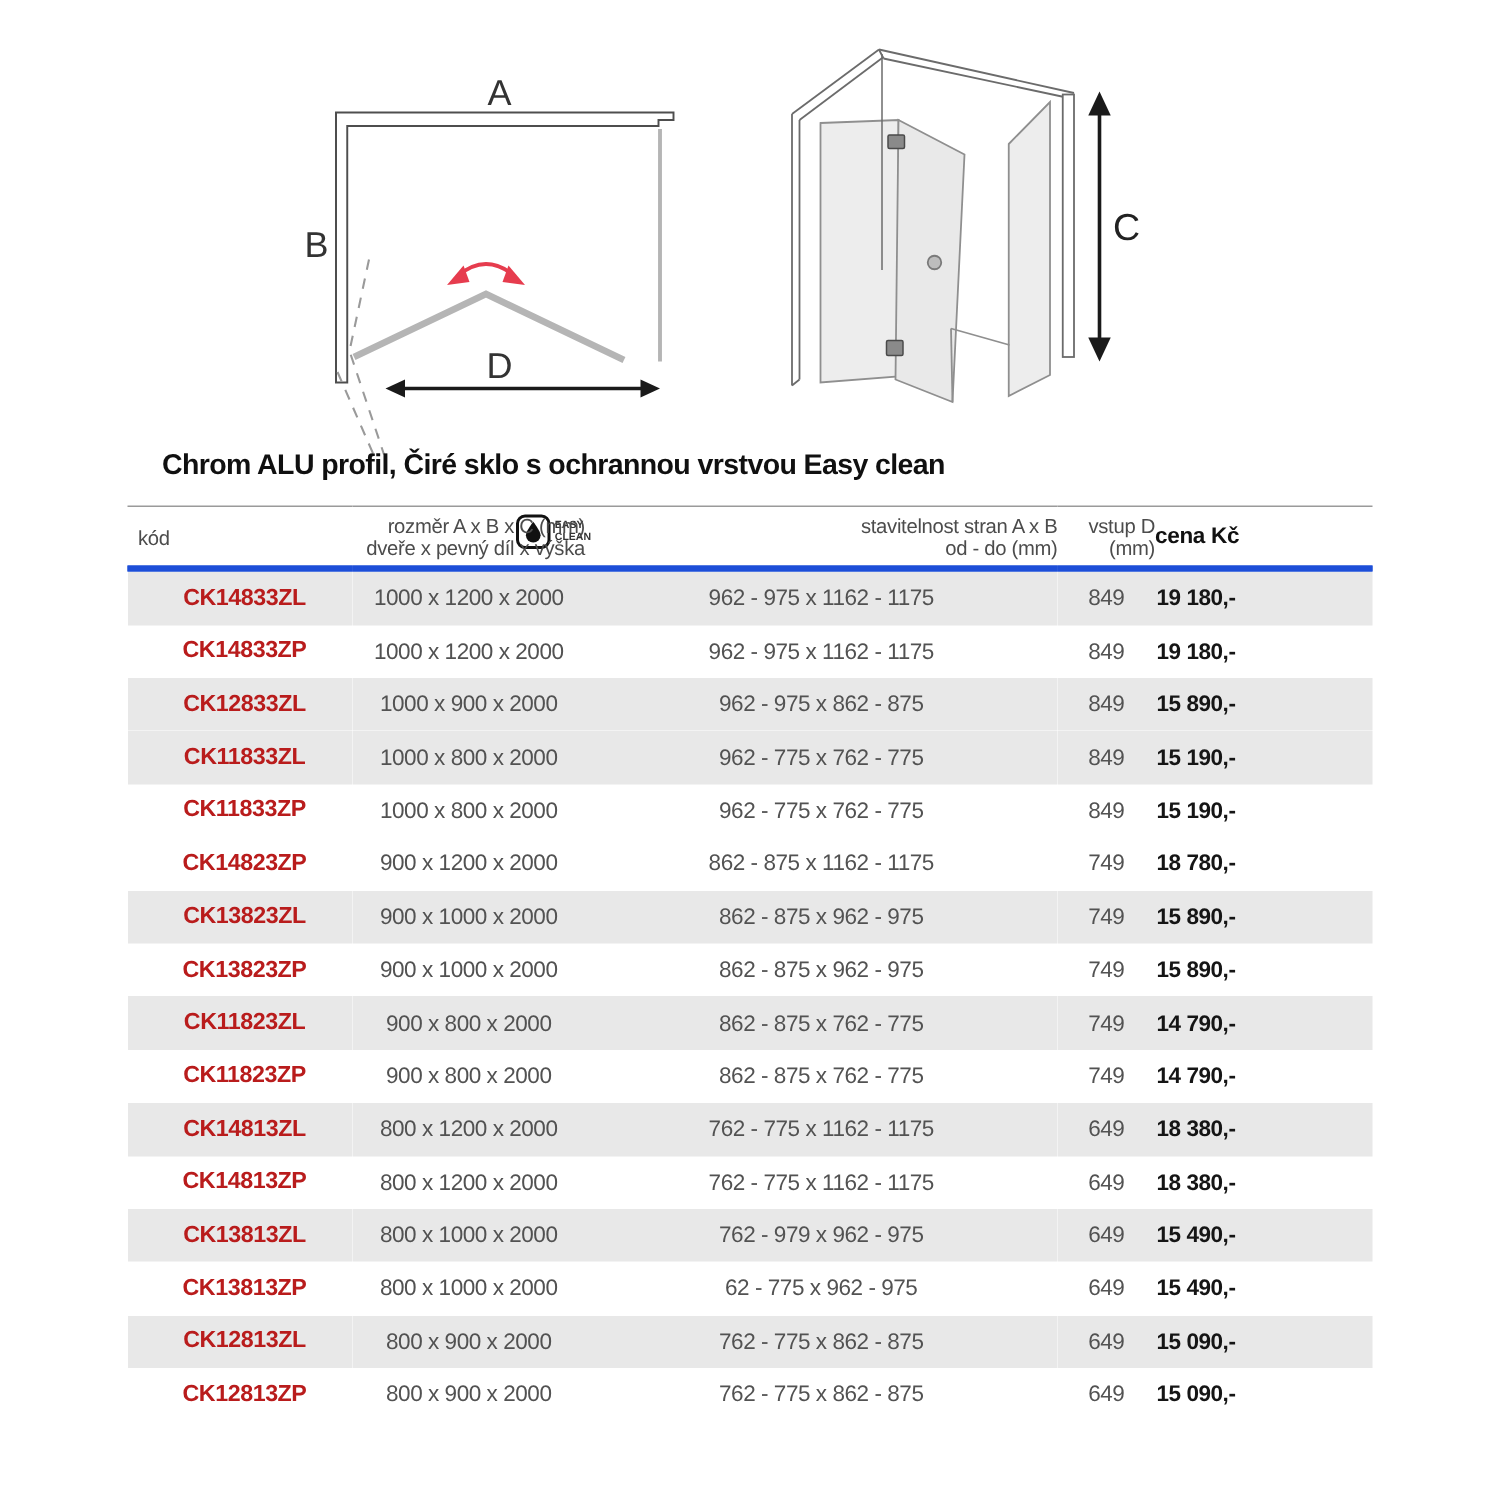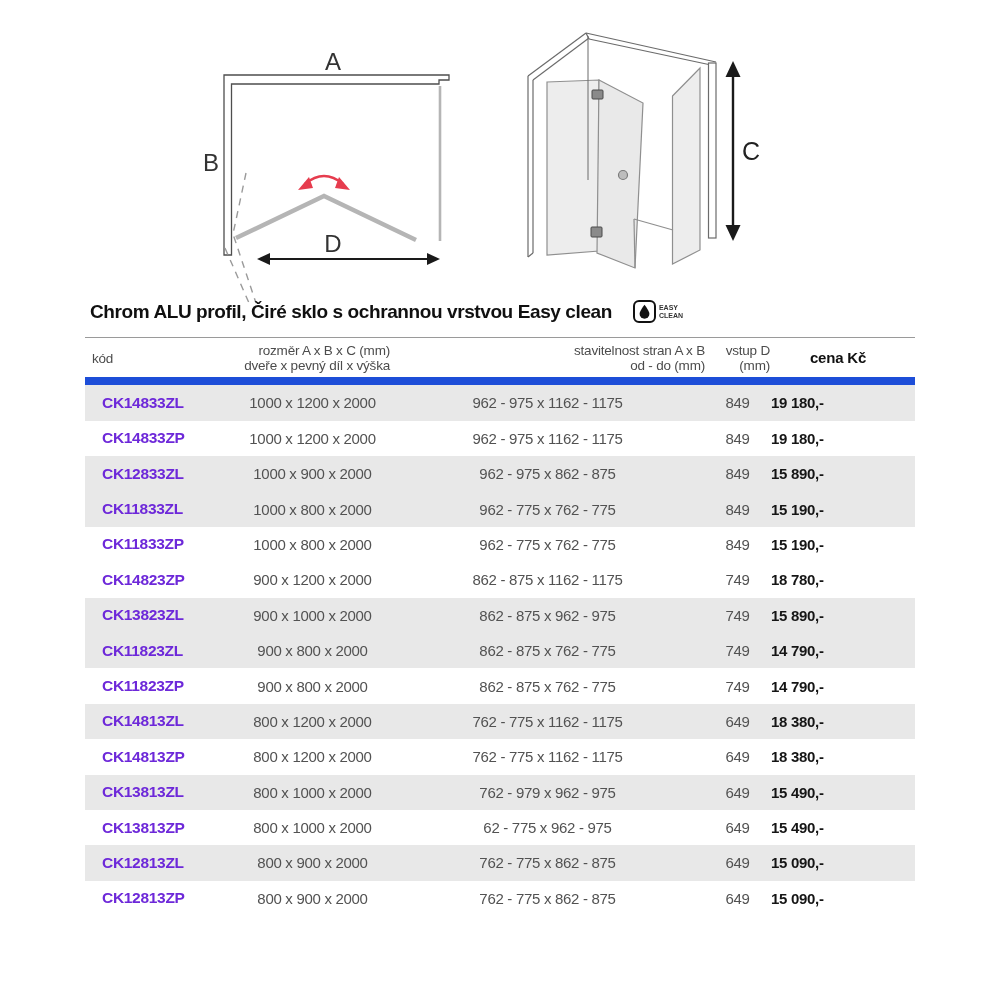--- a/index.html
+++ b/index.html
@@ -4,51 +4,51 @@
 <style>
   html,body{margin:0;padding:0;}
   body{
     width:1000px;height:1000px;background:#ffffff;
     font-family:"Liberation Sans", sans-serif;
     color:#151515;position:relative;overflow:hidden;
   }
   .abs{position:absolute;}
 
   
-  .title-row{left:90px;top:300px;display:flex;align-items:center;gap:21px;}
+  .title-row{left:108px;top:300px;display:flex;align-items:center;gap:21px;flex-direction:column;}
   .page-title{font-size:19px;font-weight:bold;color:#101010;letter-spacing:-0.4px;white-space:nowrap;}
   .ec-badge{display:flex;align-items:center;gap:3px;}
   .ec-box{width:23px;height:23px;border:2px solid #111;border-radius:6px;
           display:flex;align-items:center;justify-content:center;background:#fff;box-sizing:border-box;}
   .ec-text{display:flex;flex-direction:column;font-size:7px;line-height:1.1;color:#333;font-weight:bold;letter-spacing:0;}
 
   
   table.catalog{
     left:85px;top:337px;width:830px;position:absolute;
     border-collapse:collapse;table-layout:fixed;
     border-top:1px solid #9a9a9a;
   }
   table.catalog col.c1{width:150px;}
   table.catalog col.c2{width:155px;}
   table.catalog col.c3{width:315px;}
   table.catalog col.c4{width:65px;}
   table.catalog col.c5{width:145px;}
   thead th{
     font-weight:normal;font-size:13.5px;color:#4c4c4c;line-height:1.12;
-    padding:5px 0 4px 0;border-bottom:8px solid #1d4ed8;vertical-align:middle;
+    padding:5px 0 4px 0;border-bottom:4px solid #1d4ed8;vertical-align:middle;
     letter-spacing:-0.2px;
   }
   thead th.h-code{text-align:left;padding-left:7px;}
   thead th.h-mid{text-align:right;}
-  thead th.h-price{text-align:center;padding-right:9px;font-weight:bold;font-size:15px;color:#111;}
+  thead th.h-price{text-align:left;padding-right:9px;font-weight:bold;font-size:15px;color:#111;}
   tbody td{
     height:33.4px;font-size:15px;color:#525252;text-align:center;
     letter-spacing:-0.3px;white-space:nowrap;overflow:hidden;
   }
-  tbody td.col-code{font-weight:bold;color:#6d28d9;text-align:left;padding-left:17px;font-size:15.5px;}
+  tbody td.col-code{font-weight:bold;color:#b91c1c;text-align:center;padding-left:7px;font-size:15.5px;}
   tbody td.col-price{font-weight:bold;color:#151515;text-align:left;padding-right:9px;}
   tbody tr.alt{background:#e8e8e8;}
 
   
   svg text{font-family:"Liberation Sans", sans-serif;}
 </style>
 </head>
 <body>
 
 <svg class="abs" style="left:185px;top:40px;" width="280" height="265" viewBox="185 40 280 265">
@@ -209,20 +209,27 @@
         <td class="col-entry">749</td>
         <td class="col-price">18 780,-</td>
       </tr>
       <tr class="alt">
         <td class="col-code">CK13823ZL</td>
         <td class="col-dim">900 x 1000 x 2000</td>
         <td class="col-adj">862 - 875 x 962 - 975</td>
         <td class="col-entry">749</td>
         <td class="col-price">15 890,-</td>
       </tr>
+      <tr>
+        <td class="col-code">CK13823ZP</td>
+        <td class="col-dim">900 x 1000 x 2000</td>
+        <td class="col-adj">862 - 875 x 962 - 975</td>
+        <td class="col-entry">749</td>
+        <td class="col-price">15 890,-</td>
+      </tr>
       <tr class="alt">
         <td class="col-code">CK11823ZL</td>
         <td class="col-dim">900 x 800 x 2000</td>
         <td class="col-adj">862 - 875 x 762 - 775</td>
         <td class="col-entry">749</td>
         <td class="col-price">14 790,-</td>
       </tr>
       <tr>
         <td class="col-code">CK11823ZP</td>
         <td class="col-dim">900 x 800 x 2000</td>

